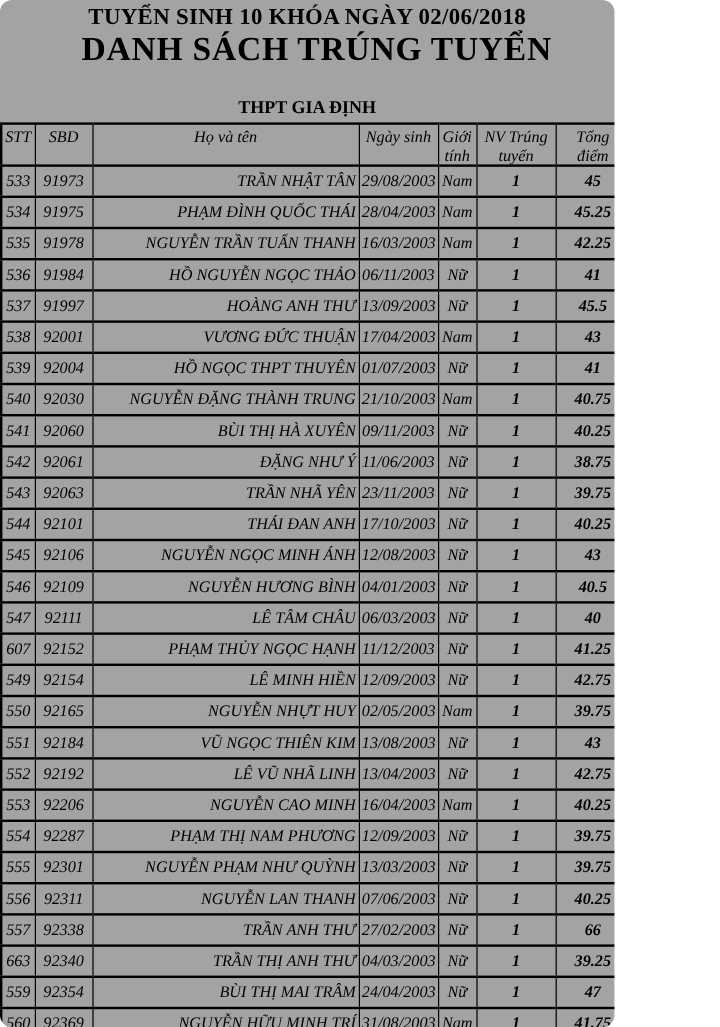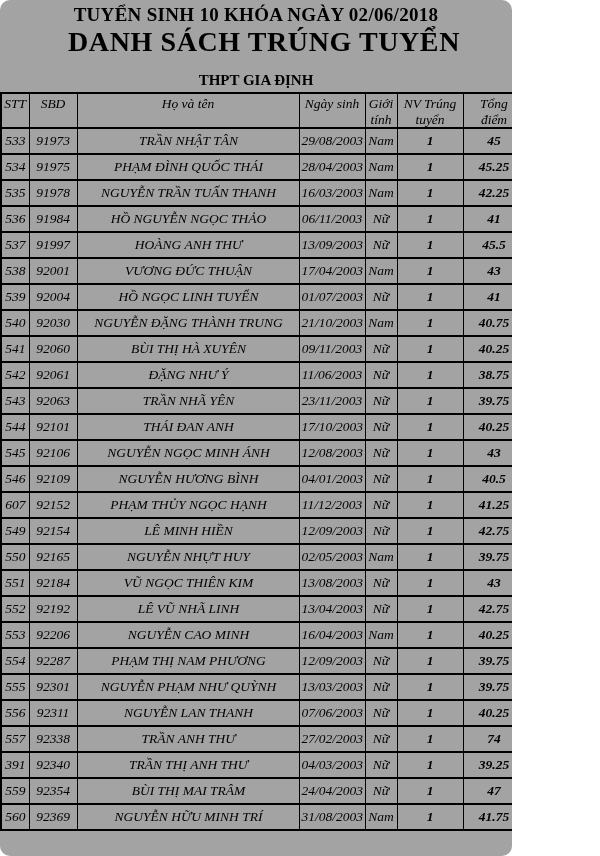--- a/index.html
+++ b/index.html
@@ -32,21 +32,21 @@
     line-height: 1.1;
     letter-spacing: 0.6px;
     margin-top: 1px;
     margin-left: 16px;
   }
   .title-line3 {
     text-align: center;
     font-weight: bold;
     font-size: 15px;
     line-height: 1.1;
-    margin-top: 14px;
+    margin-top: 24px;
     margin-bottom: 4px;
   }
   table.admission {
     border-collapse: collapse;
     table-layout: fixed;
     width: 584px;
     margin: 0 auto;
     border: 2px solid #000;
     font-style: italic;
   }
@@ -67,21 +67,21 @@
     line-height: 1.15;
     padding-top: 2px;
   }
   .admission td {
     height: 24px;
     vertical-align: middle;
     text-align: center;
     white-space: nowrap;
   }
   .admission td.col-name {
-    text-align: center;
+    text-align: right;
     padding-left: 3px;
   }
   .admission td.col-nv,
   .admission td.col-score {
     font-weight: bold;
   }
   
   col.c-stt   { width: 28px; }
   col.c-sbd   { width: 48px; }
   col.c-name  { width: 222px; }
@@ -179,21 +179,21 @@
           <td class="col-name">VƯƠNG ĐỨC THUẬN</td>
           <td class="col-dob">17/04/2003</td>
           <td class="col-gender">Nam</td>
           <td class="col-nv">1</td>
           <td class="col-score">43</td>
           <td class="col-note"></td>
         </tr>
         <tr>
           <td class="col-stt">539</td>
           <td class="col-sbd">92004</td>
-          <td class="col-name">HỒ NGỌC LINH TUYỂN</td>
+          <td class="col-name">HỒ NGỌC THPT THUYÊN</td>
           <td class="col-dob">01/07/2003</td>
           <td class="col-gender">Nữ</td>
           <td class="col-nv">1</td>
           <td class="col-score">41</td>
           <td class="col-note"></td>
         </tr>
         <tr>
           <td class="col-stt">540</td>
           <td class="col-sbd">92030</td>
           <td class="col-name">NGUYỄN ĐẶNG THÀNH TRUNG</td>
@@ -257,20 +257,30 @@
           <td class="col-stt">546</td>
           <td class="col-sbd">92109</td>
           <td class="col-name">NGUYỄN HƯƠNG BÌNH</td>
           <td class="col-dob">04/01/2003</td>
           <td class="col-gender">Nữ</td>
           <td class="col-nv">1</td>
           <td class="col-score">40.5</td>
           <td class="col-note"></td>
         </tr>
         <tr>
+          <td class="col-stt">547</td>
+          <td class="col-sbd">92111</td>
+          <td class="col-name">LÊ TÂM CHÂU</td>
+          <td class="col-dob">06/03/2003</td>
+          <td class="col-gender">Nữ</td>
+          <td class="col-nv">1</td>
+          <td class="col-score">40</td>
+          <td class="col-note"></td>
+        </tr>
+        <tr>
           <td class="col-stt">607</td>
           <td class="col-sbd">92152</td>
           <td class="col-name">PHẠM THỦY NGỌC HẠNH</td>
           <td class="col-dob">11/12/2003</td>
           <td class="col-gender">Nữ</td>
           <td class="col-nv">1</td>
           <td class="col-score">41.25</td>
           <td class="col-note"></td>
         </tr>
         <tr>
@@ -353,25 +363,25 @@
           <td class="col-score">40.25</td>
           <td class="col-note"></td>
         </tr>
         <tr>
           <td class="col-stt">557</td>
           <td class="col-sbd">92338</td>
           <td class="col-name">TRẦN ANH THƯ</td>
           <td class="col-dob">27/02/2003</td>
           <td class="col-gender">Nữ</td>
           <td class="col-nv">1</td>
-          <td class="col-score">74</td>
-          <td class="col-note"></td>
-        </tr>
-        <tr>
-          <td class="col-stt">391</td>
+          <td class="col-score">66</td>
+          <td class="col-note"></td>
+        </tr>
+        <tr>
+          <td class="col-stt">663</td>
           <td class="col-sbd">92340</td>
           <td class="col-name">TRẦN THỊ ANH THƯ</td>
           <td class="col-dob">04/03/2003</td>
           <td class="col-gender">Nữ</td>
           <td class="col-nv">1</td>
           <td class="col-score">39.25</td>
           <td class="col-note"></td>
         </tr>
         <tr>
           <td class="col-stt">559</td>

